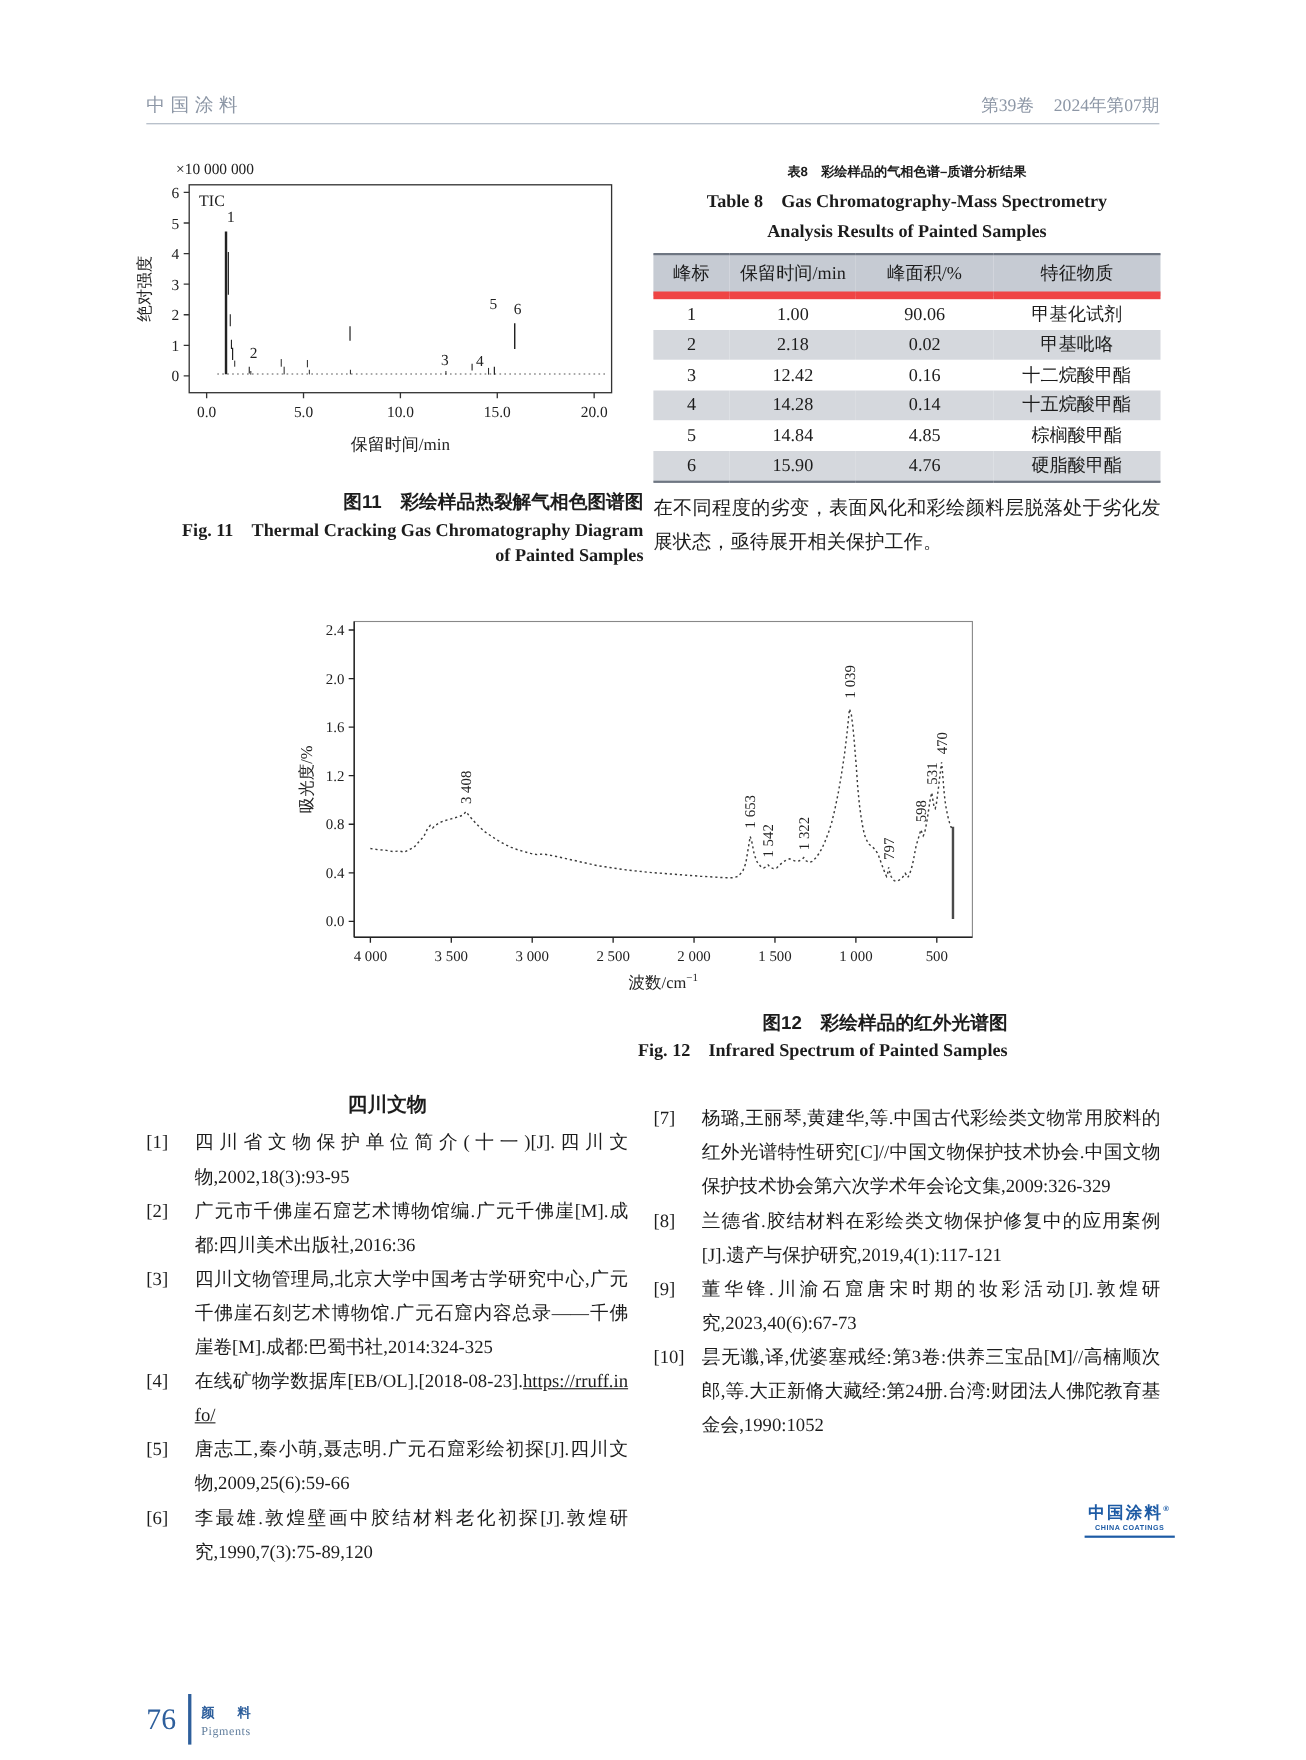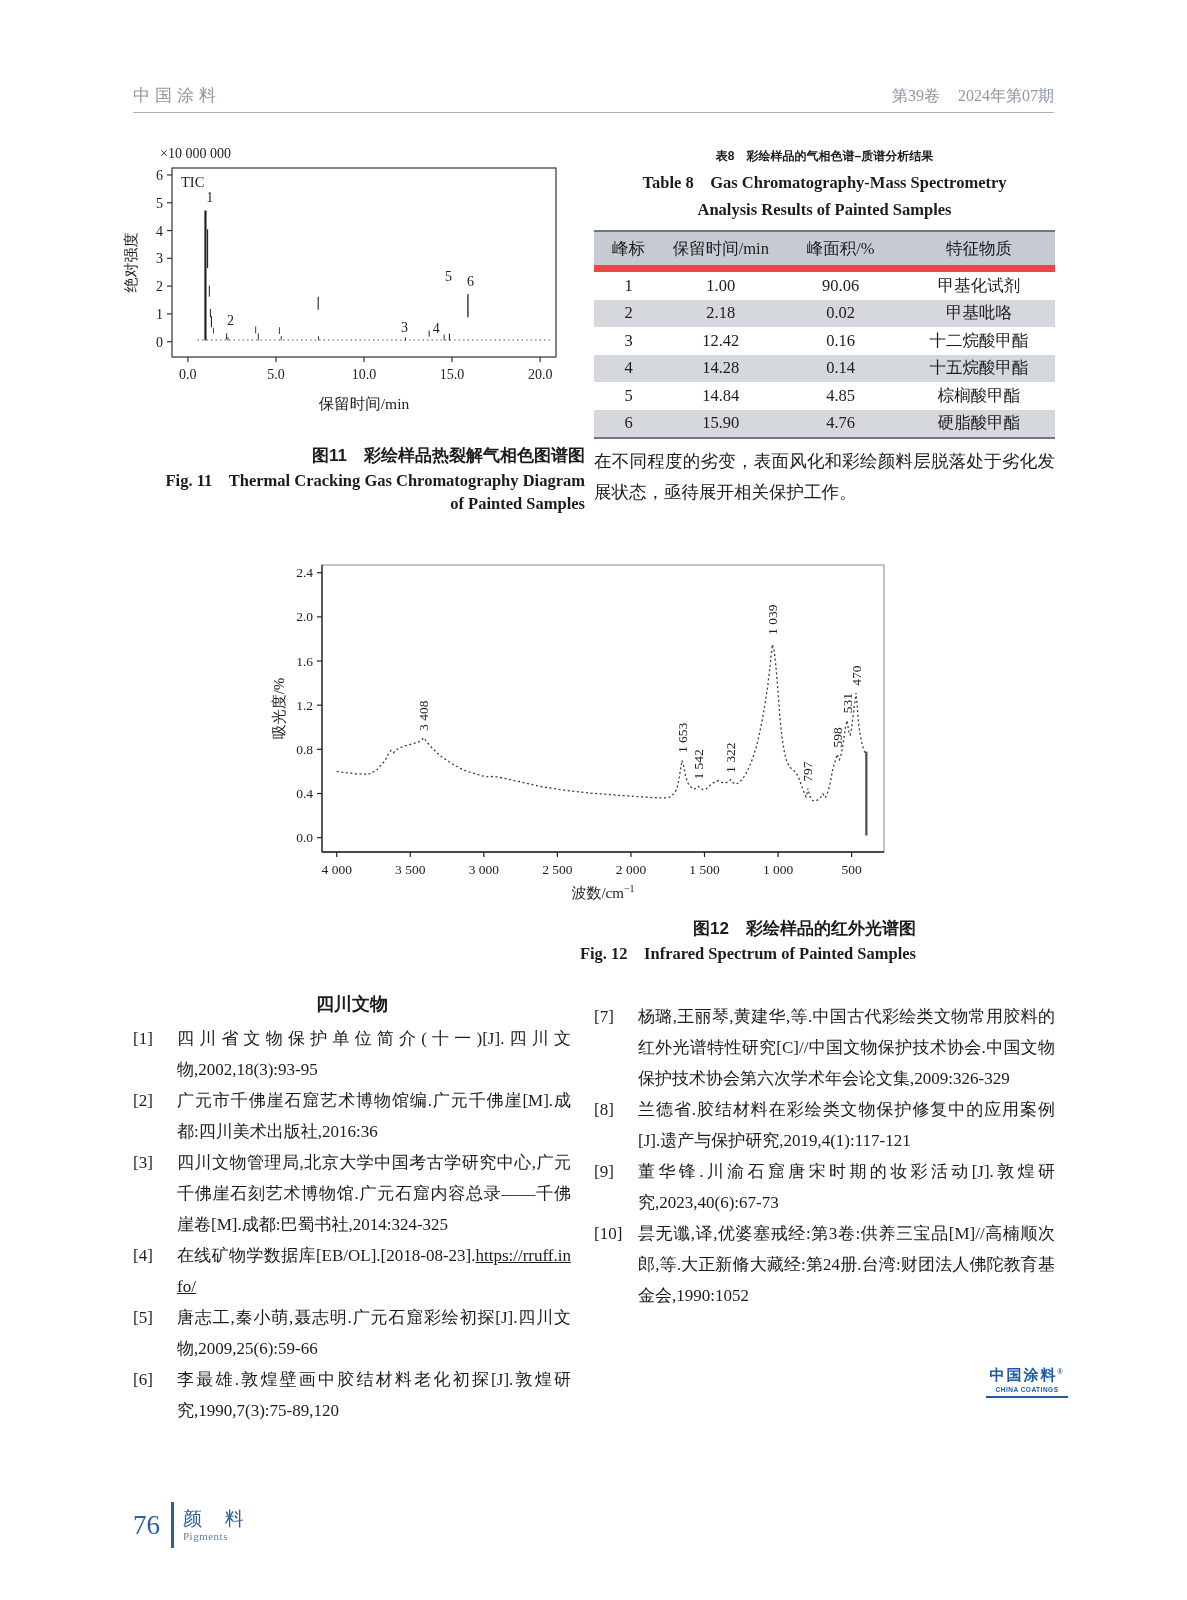--- a/index.html
+++ b/index.html
@@ -42,24 +42,24 @@
   .rtx{flex:1;text-align:justify;}
   .u{text-decoration:underline;word-break:break-all;}
   
   .logo{position:absolute;left:986px;top:1366px;width:82px;text-align:center;color:#1d5ba5;
         font-family:"Liberation Sans","DejaVu Sans",sans-serif;border-bottom:2px solid #1d5ba5;
         padding-bottom:3px;}
   .logo-cn{font-size:15px;font-weight:bold;letter-spacing:2px;white-space:nowrap;}
   .logo-cn sup{font-size:7px;}
   .logo-en{font-size:6.5px;font-weight:bold;letter-spacing:0.5px;margin-top:1px;}
   
-  .footer{position:absolute;left:133px;top:1502px;display:flex;align-items:center;color:#2e5f9c;}
+  .footer{position:absolute;left:133px;top:1540px;display:flex;align-items:center;color:#2e5f9c;}
   .f-num{font-size:27px;}
   .f-bar{width:3px;height:46px;background:#2e5f9c;margin:0 9px 0 11px;}
-  .f-cn{font-size:19px;letter-spacing:9px;font-weight:400;line-height:22px;}
+  .f-cn{font-size:12px;letter-spacing:9px;font-weight:700;line-height:22px;}
   .f-en{font-size:11px;color:#64809f;letter-spacing:0.5px;}
 </style>
 </head>
 <body>
 
 <div class="page">
 
   <div class="header">
     <span class="jname">中国涂料</span>
     <span class="issue">

